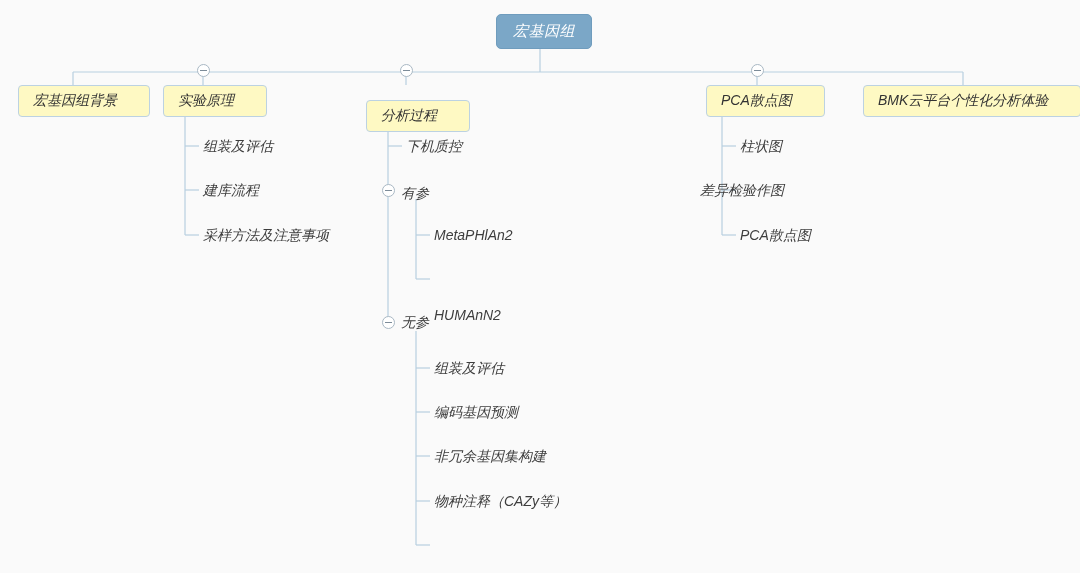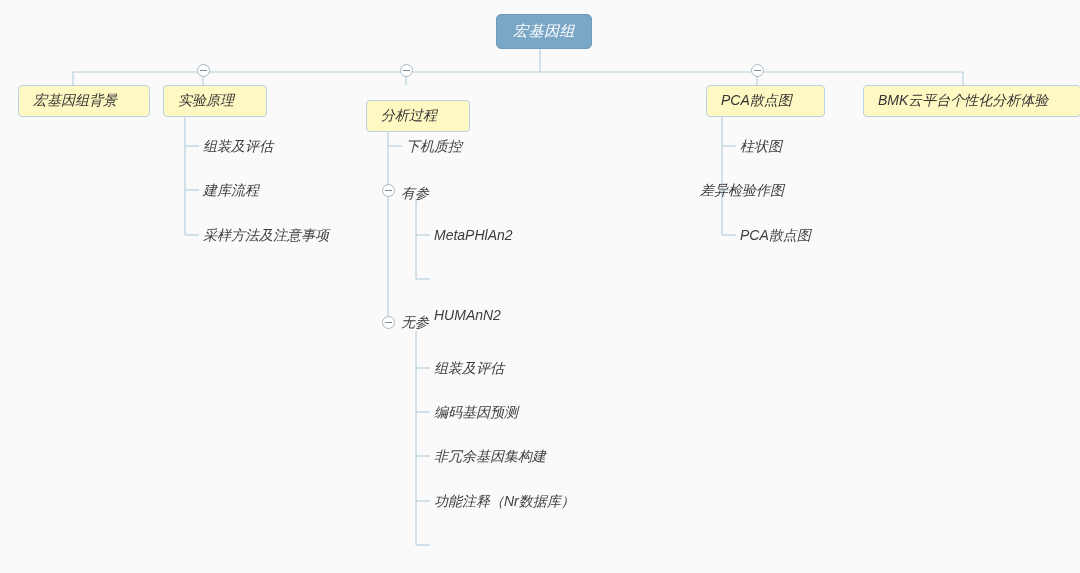--- a/index.html
+++ b/index.html
@@ -167,19 +167,19 @@
 
   <div class="node leaf-node" style="left:434px; top:226px;text-align:center;">MetaPHlAn2</div>
   <div class="node leaf-node" style="left:434px; top:270px;margin-top:36px;">HUMAnN2</div>
 
   <div class="toggle" style="left:382px; top:316px;"></div>
   <div class="node leaf-node" style="left:401px; top:313px;">无参</div>
 
   <div class="node leaf-node" style="left:434px; top:359px;">组装及评估</div>
   <div class="node leaf-node" style="left:434px; top:403px;">编码基因预测</div>
   <div class="node leaf-node" style="left:434px; top:447px;">非冗余基因集构建</div>
-  <div class="node leaf-node" style="left:434px; top:492px;">功能注释（Nr数据库）</div>
+  <div class="node leaf-node" style="left:434px; top:492px;">物种注释（CAZy等）</div>
 
   <div class="node leaf-node" style="left:740px; top:137px;">柱状图</div>
   <div class="node leaf-node" style="left:700px; top:181px;">差异检验作图</div>
   <div class="node leaf-node" style="left:740px; top:226px;">PCA散点图</div>
 
 </div>
 
 </body></html>

